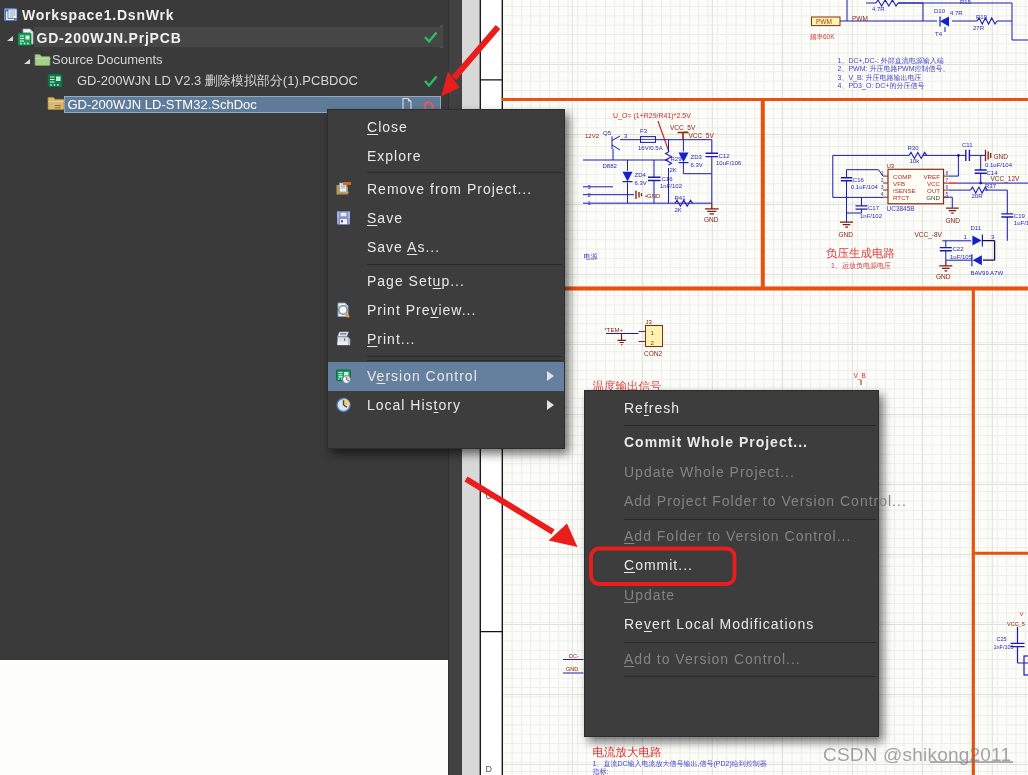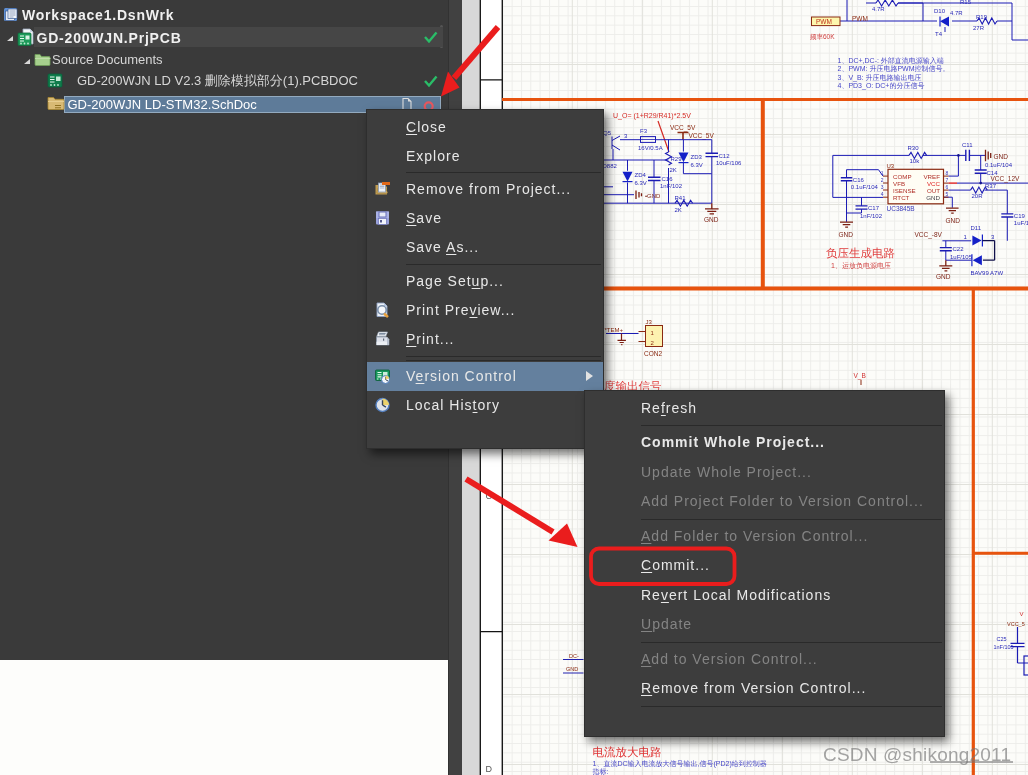--- a/index.html
+++ b/index.html
@@ -301,21 +301,21 @@
 
     <path d="M403 98.5h5l3 3v8h-8z" fill="none" stroke="#dcdcdc" stroke-width="1.1"></path>
     <path d="M408 98.5l3 3h-3z" fill="#dcdcdc"></path>
     <circle cx="428.7" cy="106.3" r="4" fill="none" stroke="#e6575e" stroke-width="2.2"></circle>
 
     <path d="M425 37l4 4.5 7.5-9" fill="none" stroke="#2abd68" stroke-width="2.4"></path>
     <path d="M425 81l4 4.5 7.5-9" fill="none" stroke="#2abd68" stroke-width="2.4"></path>
   </svg>
 </div>
 
-<div class="menu" id="menu1" style="left:366px;top:109px;width:238px;height:340px;padding-top:2px;">
+<div class="menu" id="menu1" style="left:327px;top:109px;width:238px;height:340px;padding-top:2px;">
   <div class="mi">
         <span class="txt"><u>C</u>lose</span>
       </div>
   <div class="mi">
         <span class="txt">Explore</span>
       </div>
   <div class="msep"></div>
   <div class="mi">
         <span class="ico"><svg width="17" height="17" viewBox="0 0 17 17">
       <path d="M1.5 4.5h5l1 1.5H13v8H1.5z" fill="#c09c52"></path>
@@ -384,53 +384,50 @@
         <span class="ico"><svg width="17" height="17" viewBox="0 0 17 17">
       <circle cx="8.5" cy="8.5" r="6.5" fill="#dfe3ea" stroke="#5580c0" stroke-width="1.4"></circle>
       <path d="M8.5 8.5V2a6.5 6.5 0 0 1 6.5 6.5z" fill="#ecd26a"></path>
       <path d="M8.5 8.5V3.8M8.5 8.5l3.4 2.2" stroke="#38465a" stroke-width="1.4"></path>
     </svg></span>
         <span class="txt">Local His<u>t</u>ory</span>
         <span class="arr"></span>
       </div>
 </div>
 
-<div class="menu" id="menu2" style="left:584px;top:390px;width:361px;height:347px;padding-top:2px;padding-left:17px;">
+<div class="menu" id="menu2" style="left:584px;top:390px;width:295px;height:347px;padding-top:2px;">
   <div class="mi" style="height:29.5px;">
         <span class="txt">Re<u>f</u>resh</span>
       </div>
   <div class="msep" style="height:5px;"></div>
   <div class="mi" style="height:29.5px;font-weight:bold;">
         <span class="txt">Commit Whole Project...</span>
       </div>
   <div class="mi dis" style="height:29.5px;">
         <span class="txt">Update Whole Project...</span>
       </div>
   <div class="mi dis" style="height:29.5px;">
         <span class="txt">Add Project Folder to Version Control...</span>
       </div>
   <div class="msep" style="height:5px;"></div>
   <div class="mi dis" style="height:29.5px;">
         <span class="txt"><u>A</u>dd Folder to Version Control...</span>
       </div>
   <div class="mi" style="height:29.5px;">
         <span class="txt"><u>C</u>ommit...</span>
       </div>
+  <div class="mi dis" style="height:29.5px;">
+        <span class="txt"><u>U</u>pdate</span>
+      </div>
   <div class="mi" style="height:29.5px;">
         <span class="txt">Re<u>v</u>ert Local Modifications</span>
-      </div>
-  <div class="mi dis" style="height:29.5px;">
-        <span class="txt"><u>U</u>pdate</span>
       </div>
   <div class="msep" style="height:5px;"></div>
   <div class="mi dis" style="height:29.5px;">
         <span class="txt"><u>A</u>dd to Version Control...</span>
-      </div>
-  <div class="mi" style="height:29.5px;">
-        <span class="txt"><u>R</u>emove from Version Control...</span>
       </div>
   <div class="msep" style="height:5px;"></div>
 </div>
 
 <svg id="annot" width="1028" height="775" viewBox="0 0 1028 775">
   <g fill="none" stroke="#ea1d1d">
     <line x1="498" y1="27" x2="454" y2="78" stroke-width="6"></line>
     <line x1="466" y1="479" x2="553" y2="532" stroke-width="6"></line>
     <rect x="591" y="548.5" width="143.5" height="35.5" rx="8" stroke-width="3.8"></rect>
   </g>

